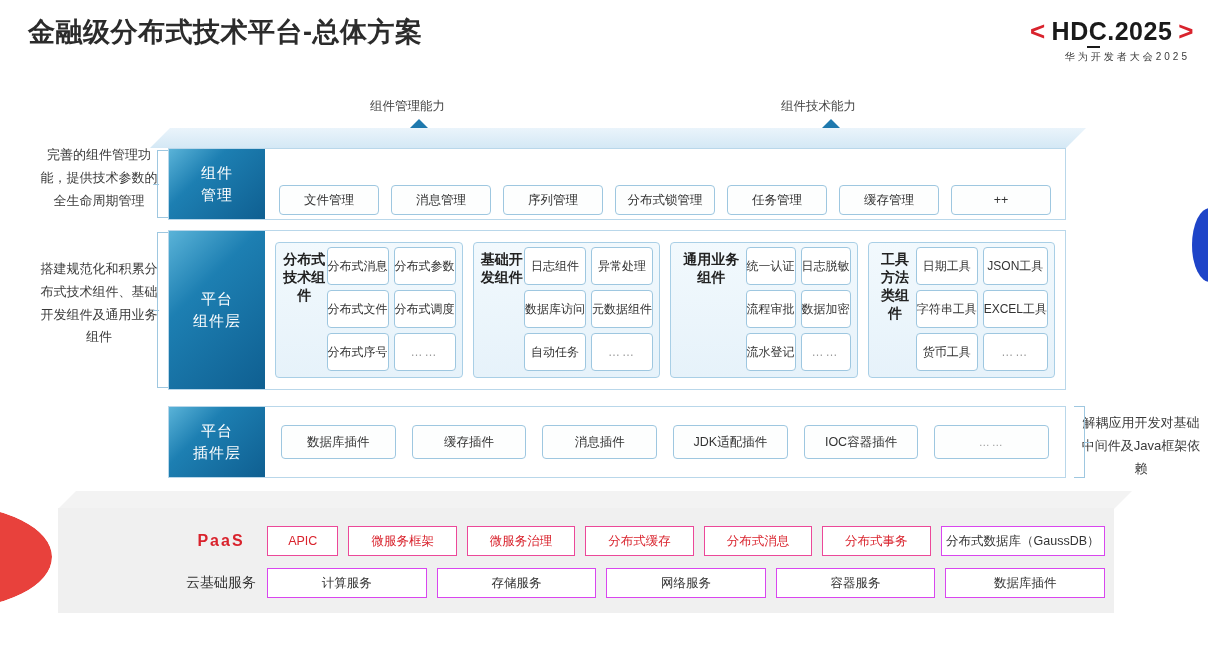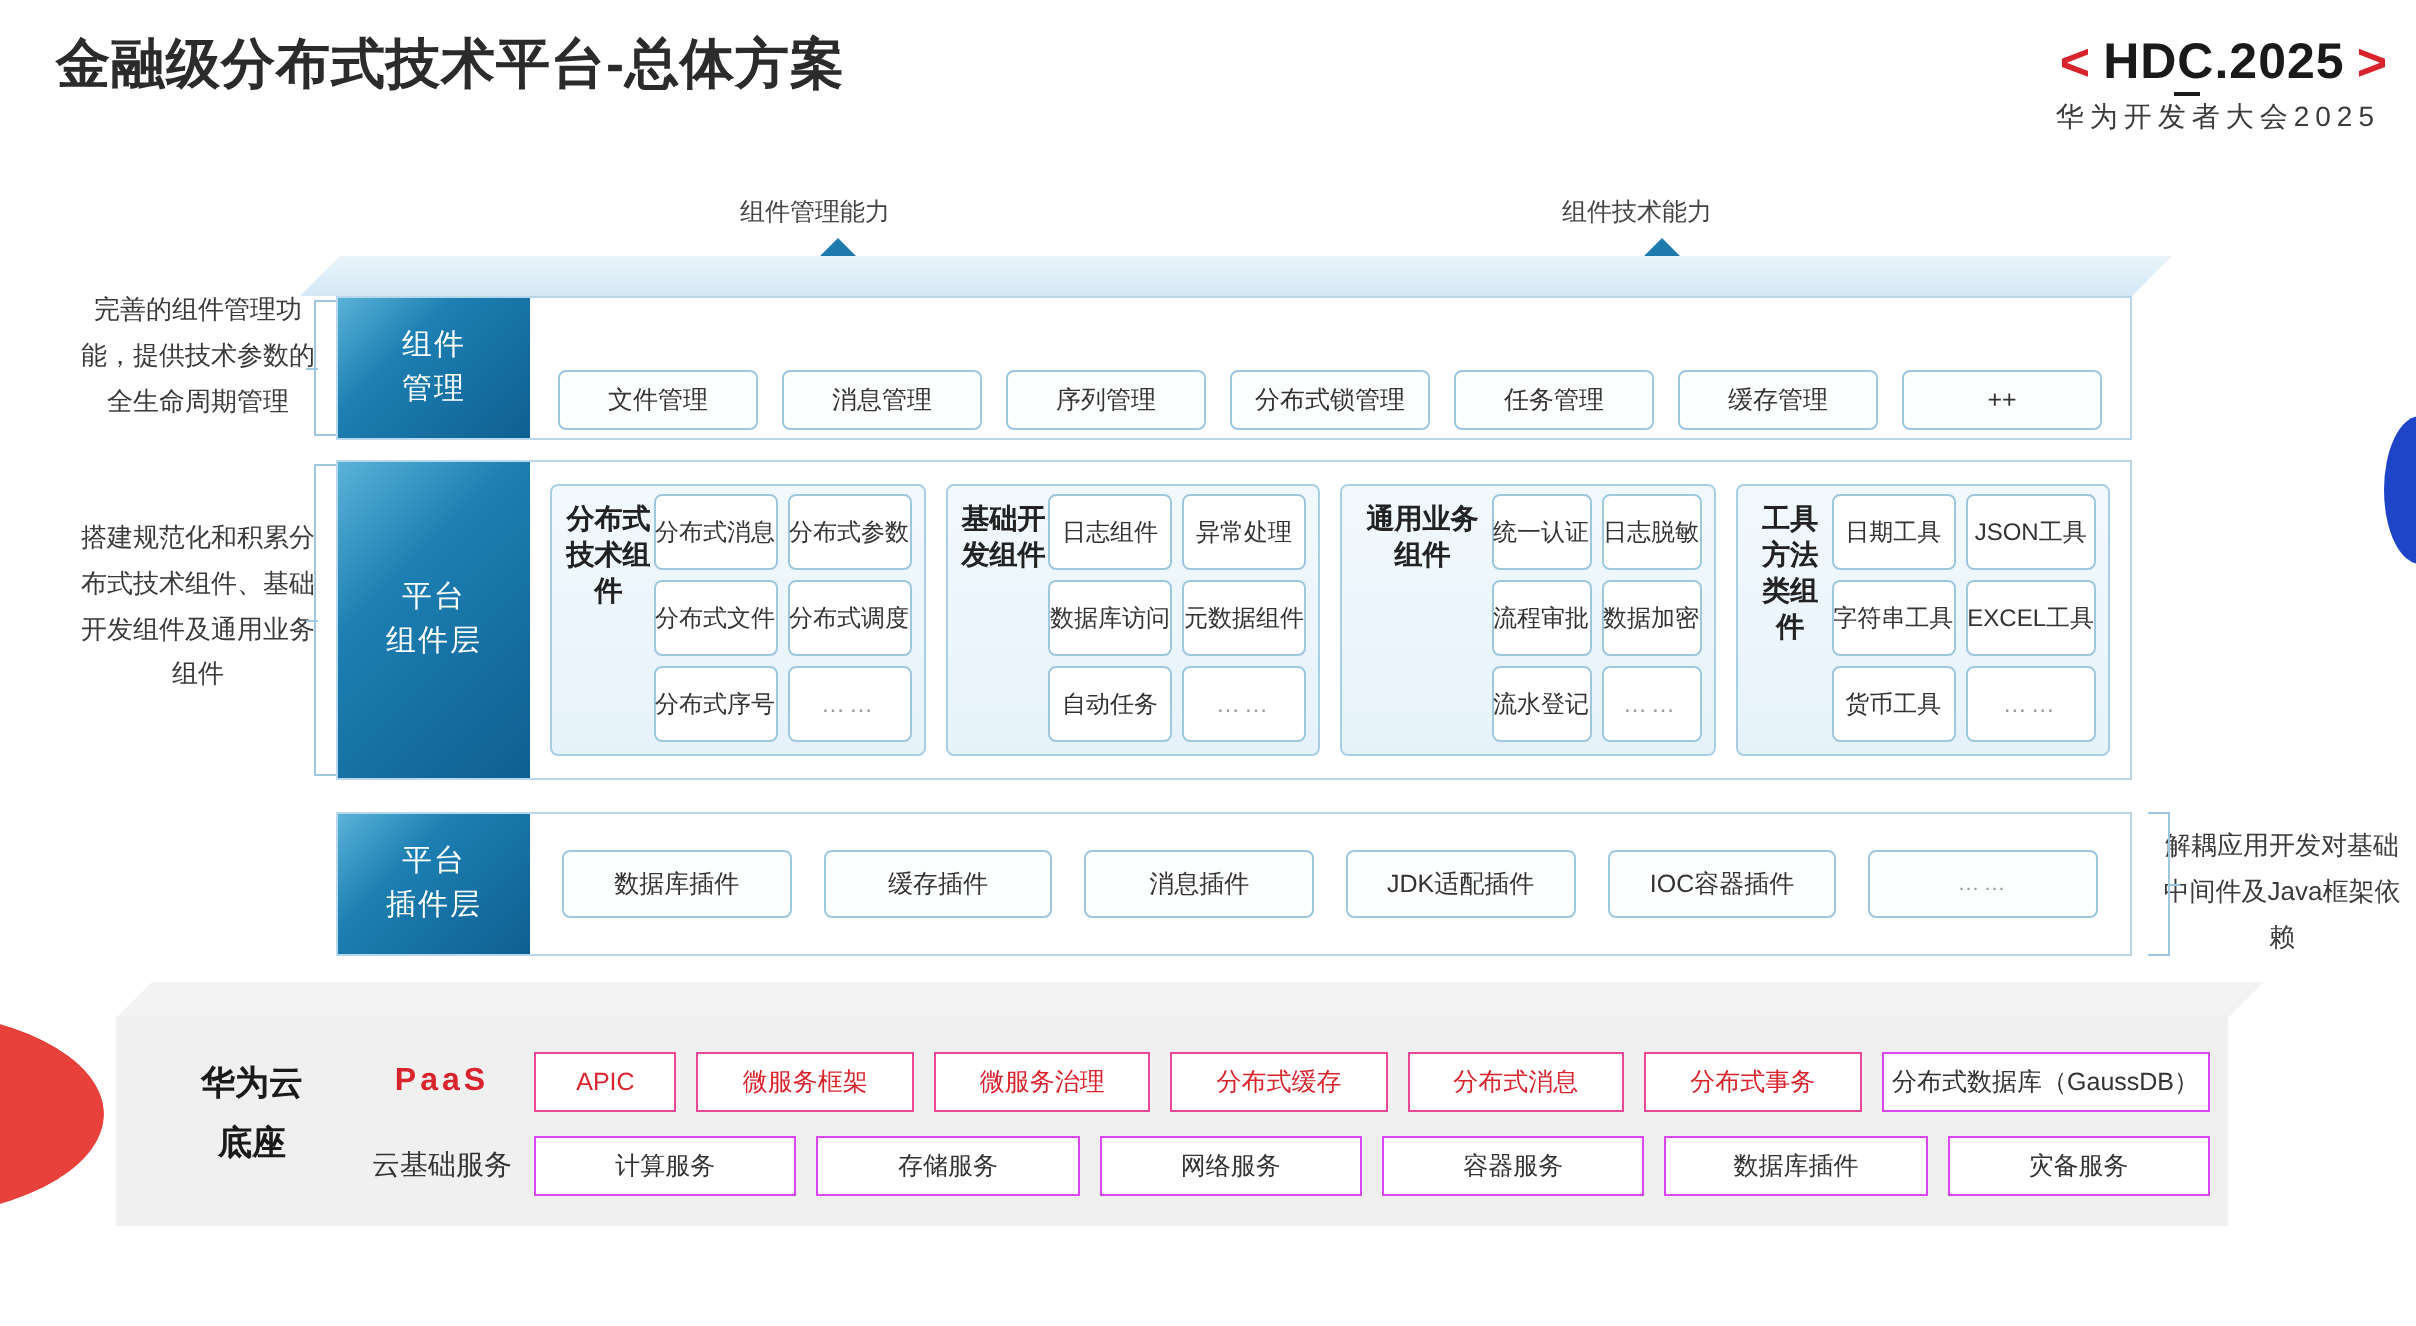--- a/index.html
+++ b/index.html
@@ -26,21 +26,21 @@
     letter-spacing: 0.5px; white-space: nowrap;
     display: flex; align-items: center; justify-content: flex-end; gap: 6px;
   }
   .hdc-bracket { color: #d9232d; font-weight: bold; font-size: 26px; }
   .hdc-word { position: relative; display: inline-block; }
   .hdc-underline {
     position: absolute; left: 35px; bottom: -2px;
     width: 13px; height: 2px; background: #1a1a1a;
   }
   .hdc-sub {
-    font-size: 14px; color: #3b3b3b; letter-spacing: 3px;
+    font-size: 10px; color: #3b3b3b; letter-spacing: 3px;
     margin-top: 3px; text-align: right; padding-right: 4px;
   }
 
   
   .red-wedge {
     position: absolute; left: -52px; top: 505px;
     width: 104px; height: 104px;
     background: #e8413c;
     border-radius: 0 100% 100% 0 / 0 50% 50% 0;
     clip-path: ellipse(100% 50% at 0% 50%);
@@ -320,24 +320,20 @@
         <div class="chip">JDK适配插件</div>
         <div class="chip">IOC容器插件</div>
         <div class="chip dots">……</div>
       </div>
     </div>
   </div>
 
   <div class="base-top-face"></div>
   <div class="base-block"></div>
 
-  <div class="base-label">
-    <div>华为云</div>
-    <div>底座</div>
-  </div>
 
   <div class="base-rows">
     <div class="base-row">
       <div class="base-row-label paas-label">PaaS</div>
       <div class="base-items">
         <div class="pill pill-red" style="flex:0.62">APIC</div>
         <div class="pill pill-red" style="flex:0.95">微服务框架</div>
         <div class="pill pill-red" style="flex:0.95">微服务治理</div>
         <div class="pill pill-red" style="flex:0.95">分布式缓存</div>
         <div class="pill pill-red" style="flex:0.95">分布式消息</div>
@@ -347,18 +343,17 @@
     </div>
 
     <div class="base-row">
       <div class="base-row-label cloud-label">云基础服务</div>
       <div class="base-items">
         <div class="pill pill-gray" style="flex:1">计算服务</div>
         <div class="pill pill-gray" style="flex:1">存储服务</div>
         <div class="pill pill-gray" style="flex:1">网络服务</div>
         <div class="pill pill-gray" style="flex:1">容器服务</div>
         <div class="pill pill-gray" style="flex:1">数据库插件</div>
-        <div class="pill pill-gray" style="flex:1">灾备服务</div>
       </div>
     </div>
   </div>
 
 </div>
 
 </body></html>

